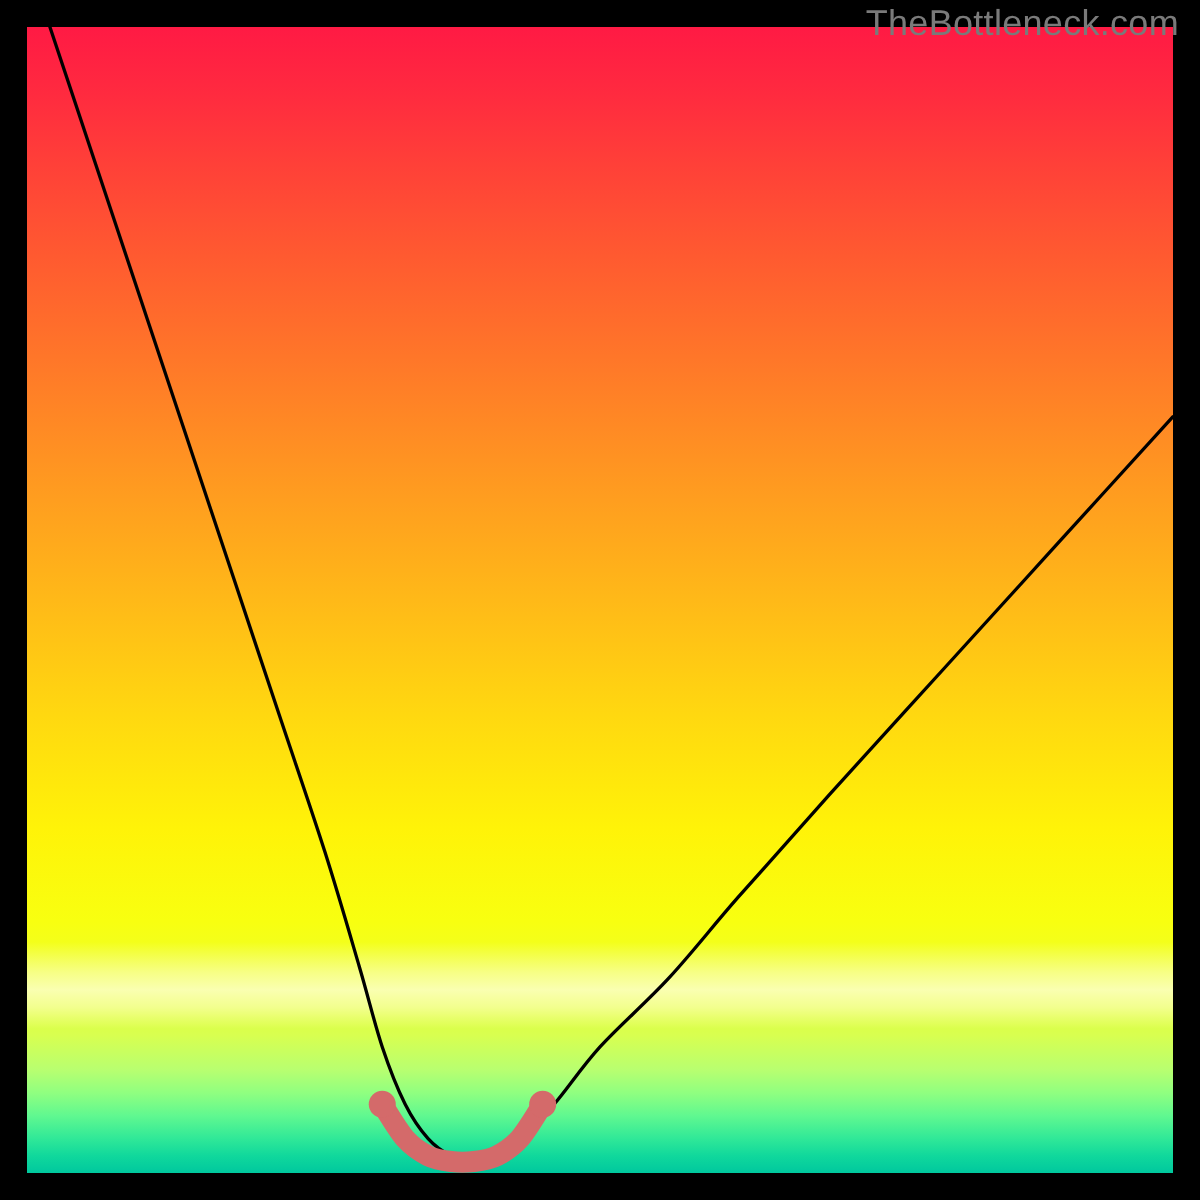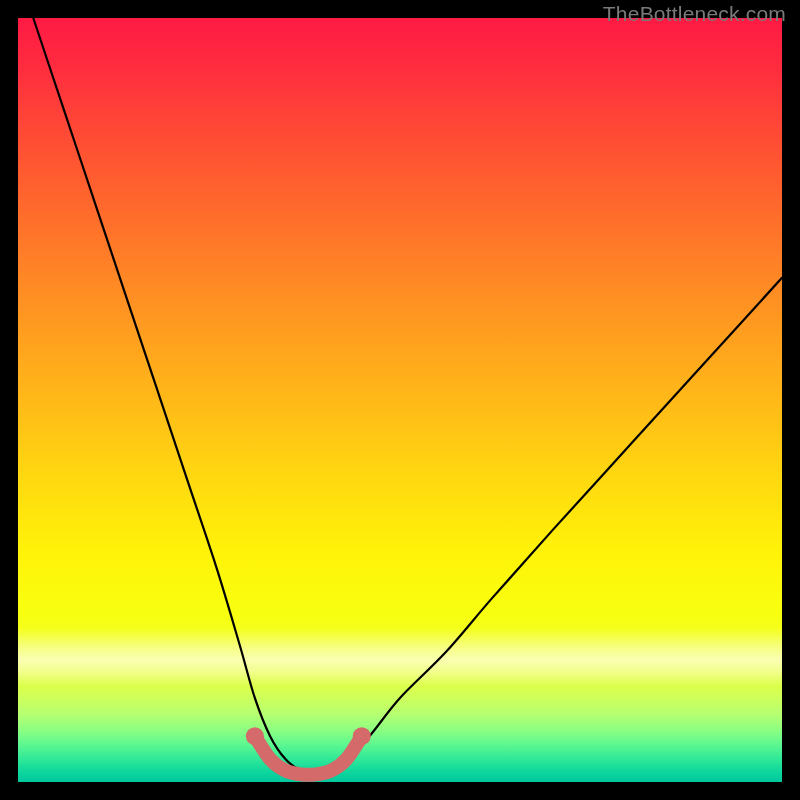--- a/index.html
+++ b/index.html
@@ -57,21 +57,21 @@
       rgba(255,255,220,0.75) 55%,
       rgba(255,255,210,0.55) 75%,
       rgba(255,255,200,0) 100%
     );
   }
   .watermark {
     position: absolute;
     top: 2px;
     right: 14px;
     color: #7a7a7a;
-    font-size: 21px;
+    font-size: 24px;
     letter-spacing: 0.2px;
   }
   svg.curve {
     position: absolute;
     left: 18px;
     top: 18px;
     width: 764px;
     height: 764px;
     overflow: visible;
   }

